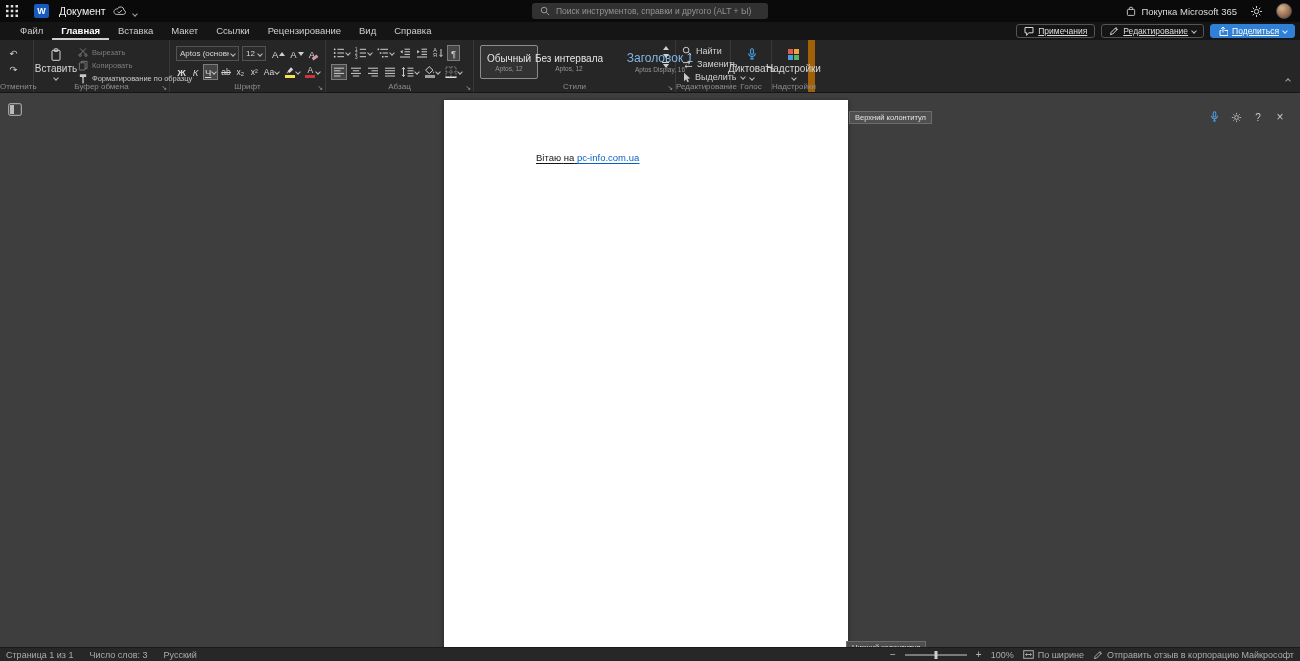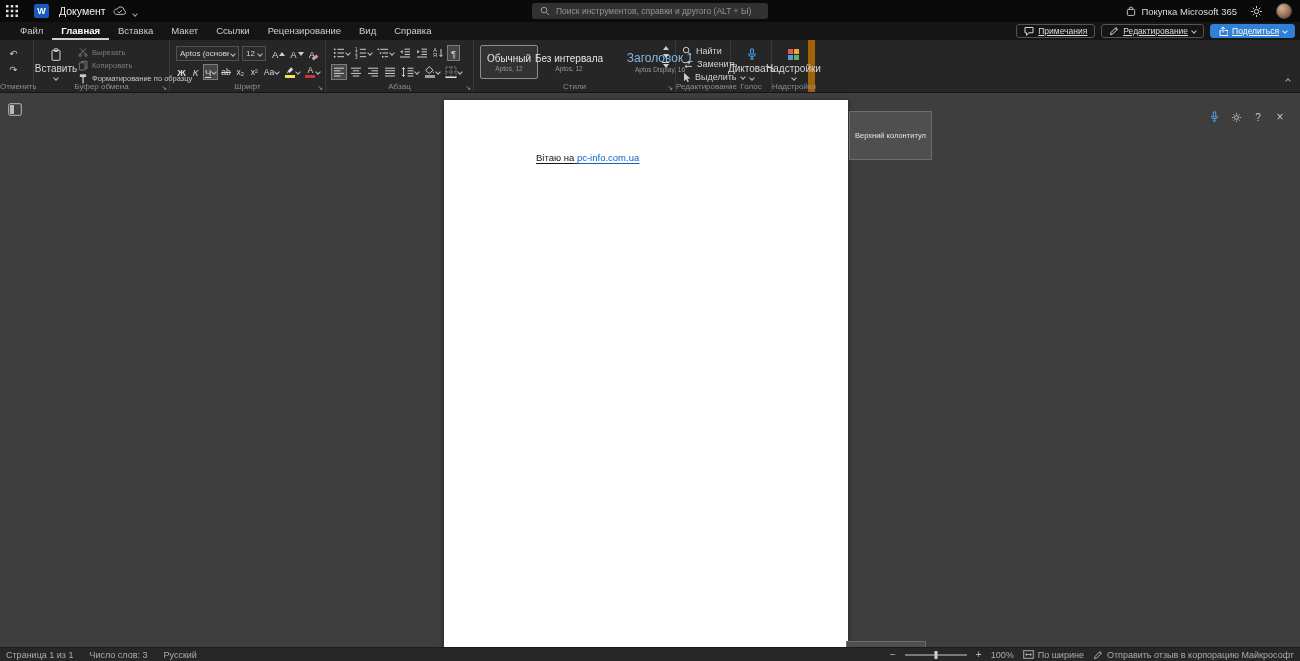--- a/index.html
+++ b/index.html
@@ -58,21 +58,21 @@
   .colorbar{width:10px;height:3px;margin-top:1px;}
   .stack{display:flex;flex-direction:column;align-items:center;line-height:1;}
   .erz{width:6px;height:3px;background:#d49aa8;transform:rotate(-35deg);margin-left:-4px;margin-top:7px;}
   .ribbon-collapse{position:absolute;right:10px;bottom:5px;color:#bdbdbd;}
 
   
   .canvas{position:absolute;left:0;top:93px;width:1300px;height:554px;background:#3e3e3e;overflow:hidden;}
   .page{position:absolute;left:444px;top:7px;width:404px;height:600px;background:#ffffff;box-shadow:0 1px 5px rgba(0,0,0,.45);}
   .docline{position:absolute;left:50px;top:52px;font-size:9.5px;color:#141414;text-decoration:underline;text-underline-offset:1.5px;white-space:nowrap;padding-left:42px;}
   .doclink{color:var(--link);text-decoration:underline;cursor:pointer;}
-  .hf-tag{position:absolute;background:#4f4f4f;border:1px solid #6c6c6c;color:#e3e3e3;font-size:7.5px;padding:19px 5px;white-space:nowrap;}
+  .hf-tag{position:absolute;background:#4f4f4f;border:1px solid #6c6c6c;color:#e3e3e3;font-size:7.5px;padding:1px 5px;white-space:nowrap;}
   .nav-toggle{position:absolute;left:6px;top:8px;width:18px;height:16px;display:flex;align-items:center;justify-content:center;color:#b9b9b9;}
   .float-bar{position:absolute;left:1206px;top:16px;display:flex;align-items:center;gap:6px;}
   .fbtn{width:16px;height:16px;display:flex;align-items:center;justify-content:center;color:#c9c9c9;font-size:10px;border-radius:2px;}
 
   
   .statusbar{position:absolute;left:0;top:647px;width:1300px;height:14px;background:#272727;border-top:1px solid #1b1b1b;display:flex;align-items:center;justify-content:space-between;font-size:9px;color:#ababab;padding:0 6px;z-index:9;}
   .sb-left,.sb-right{display:flex;align-items:center;gap:16px;white-space:nowrap;}
   .sb-right{gap:9px;}
   .sb-item{cursor:pointer;display:flex;align-items:center;gap:4px;}
   .zoomtrack{width:62px;height:2px;background:#7a7a7a;position:relative;cursor:pointer;}

